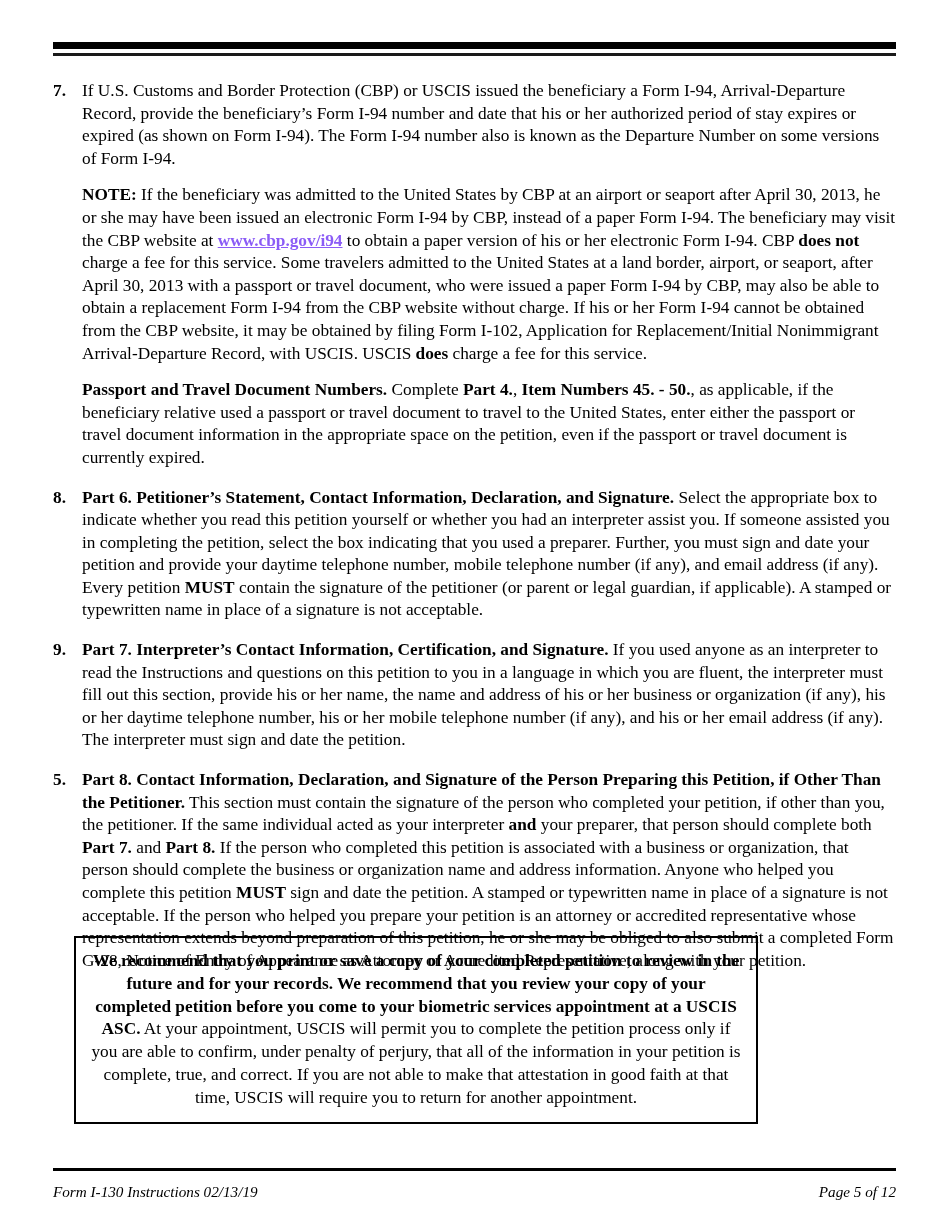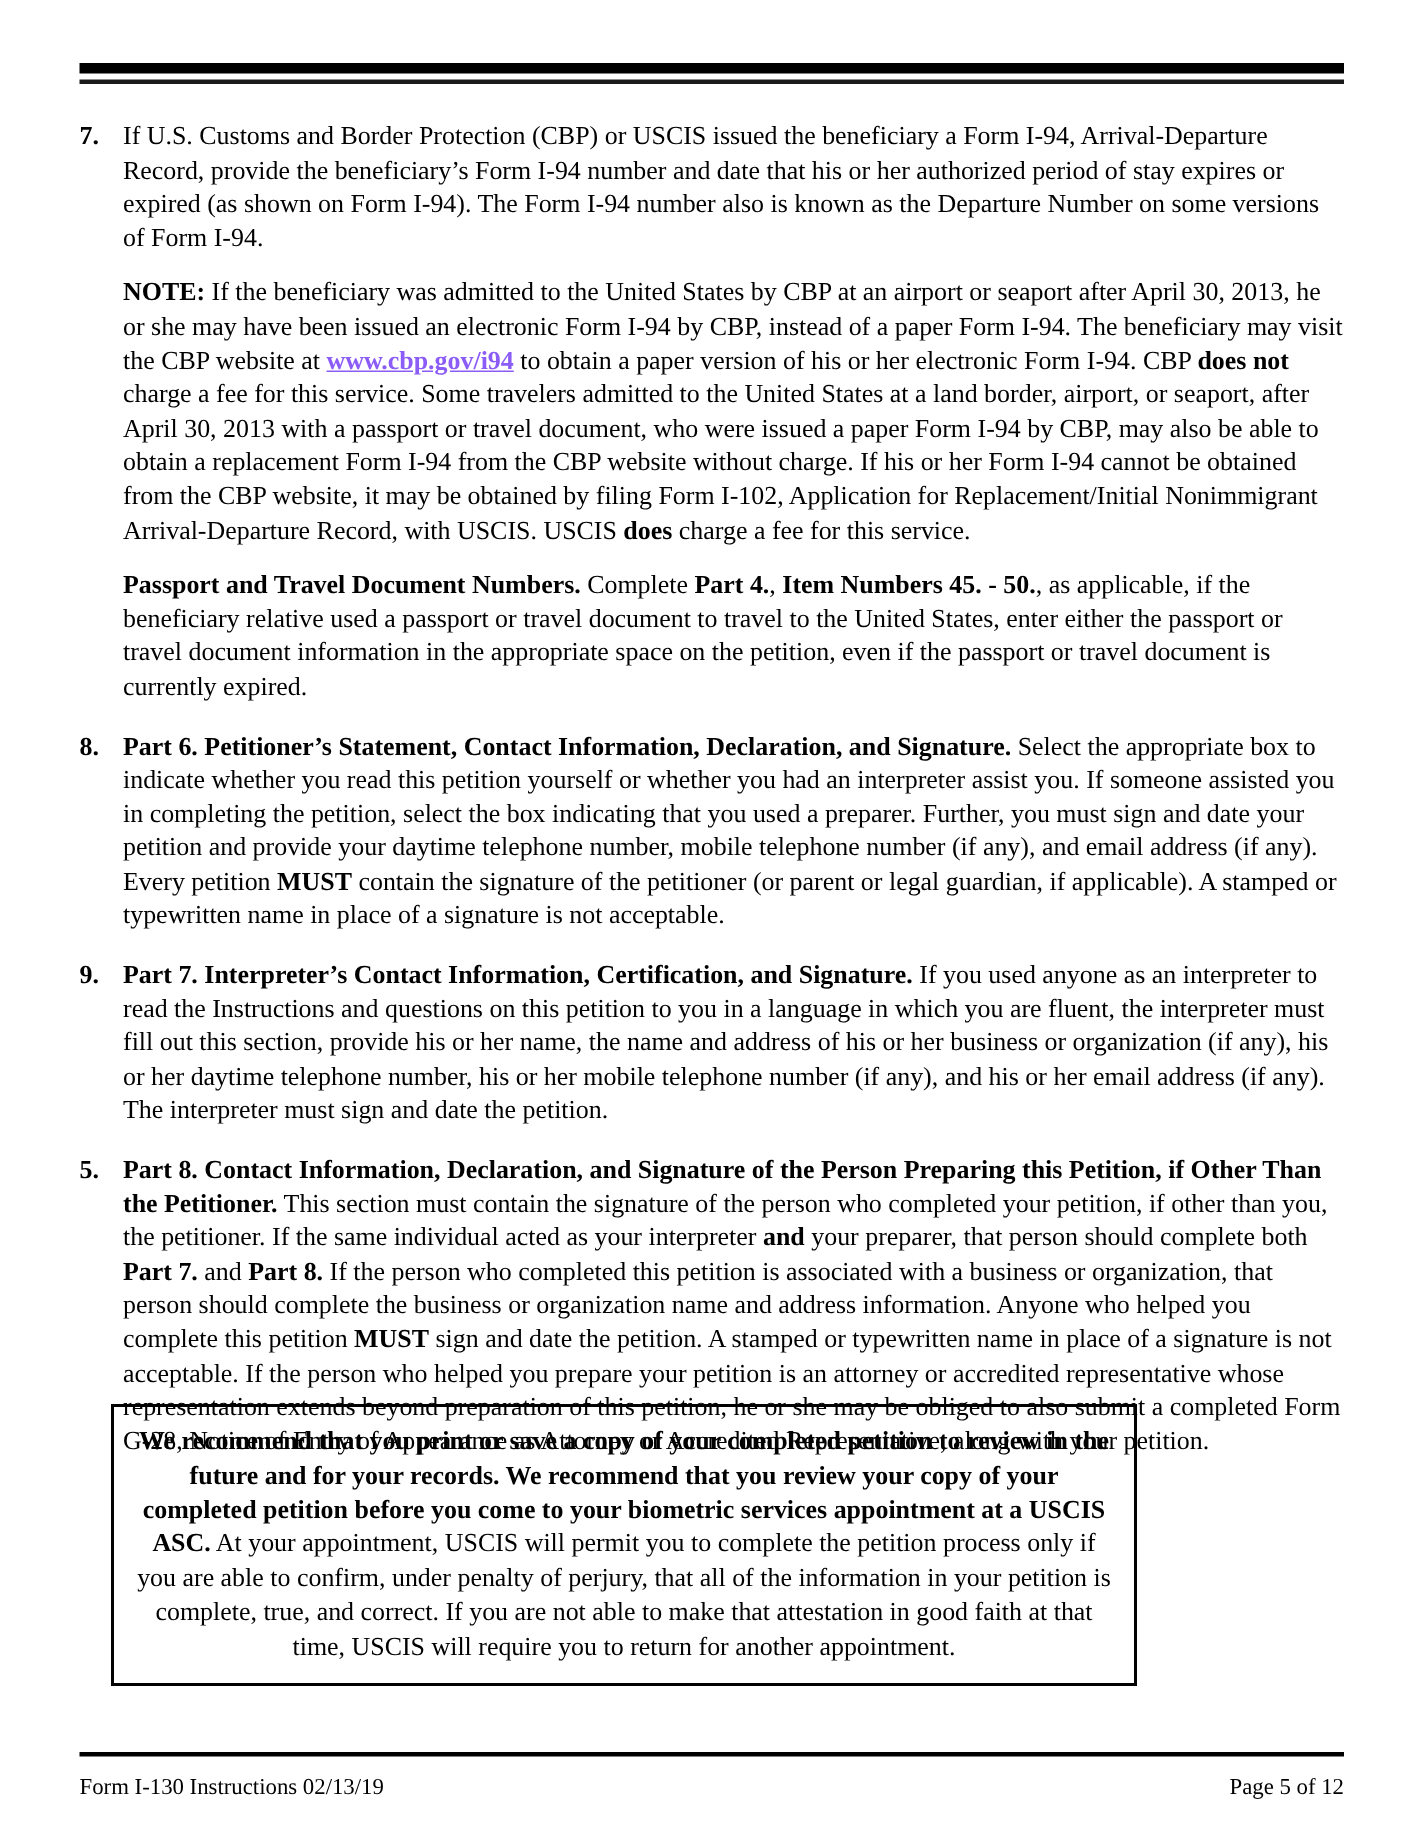--- a/index.html
+++ b/index.html
@@ -115,20 +115,21 @@
   .footer {
     position: absolute;
     left: 53px;
     top: 1182px;
     width: 843px;
     display: flex;
     justify-content: space-between;
     align-items: baseline;
     font-size: 15.2px;
     line-height: 19px;
+    font-style: italic;
   }
   .footer-left { text-align: left; }
   .footer-right { text-align: right; }
 </style>
 </head>
 <body>
 
 <div class="page">
 
   <div class="header-rules">

